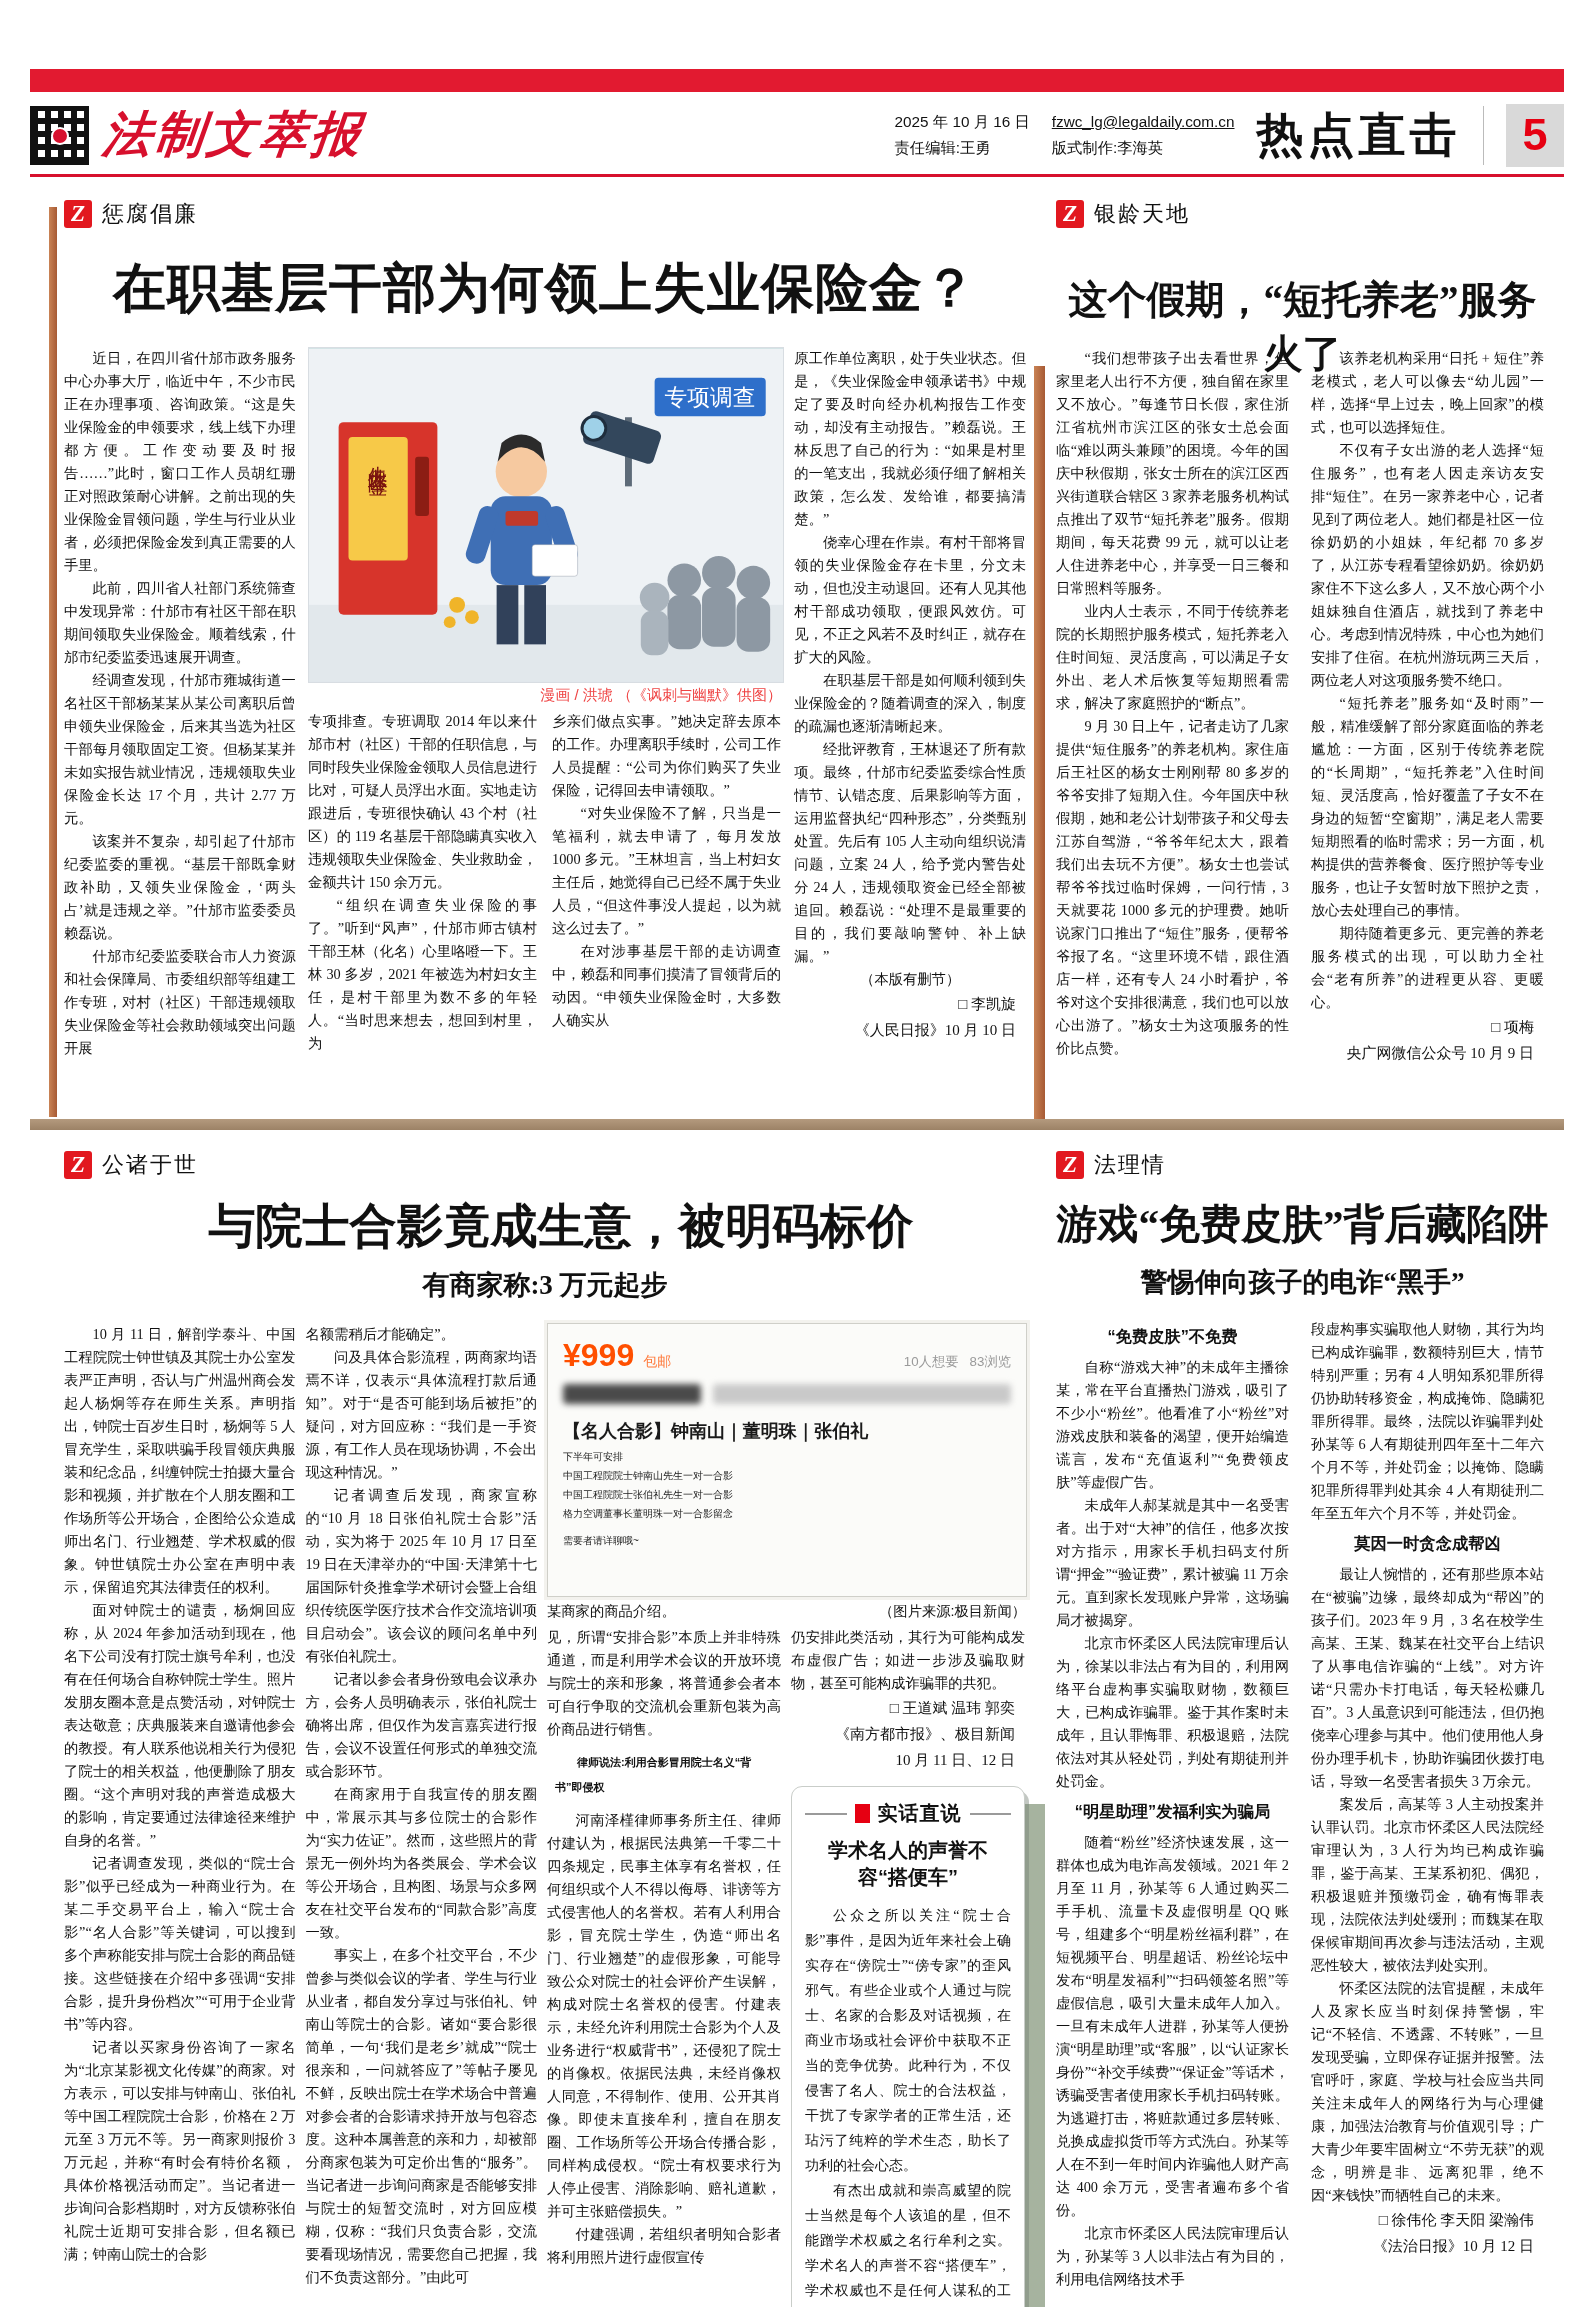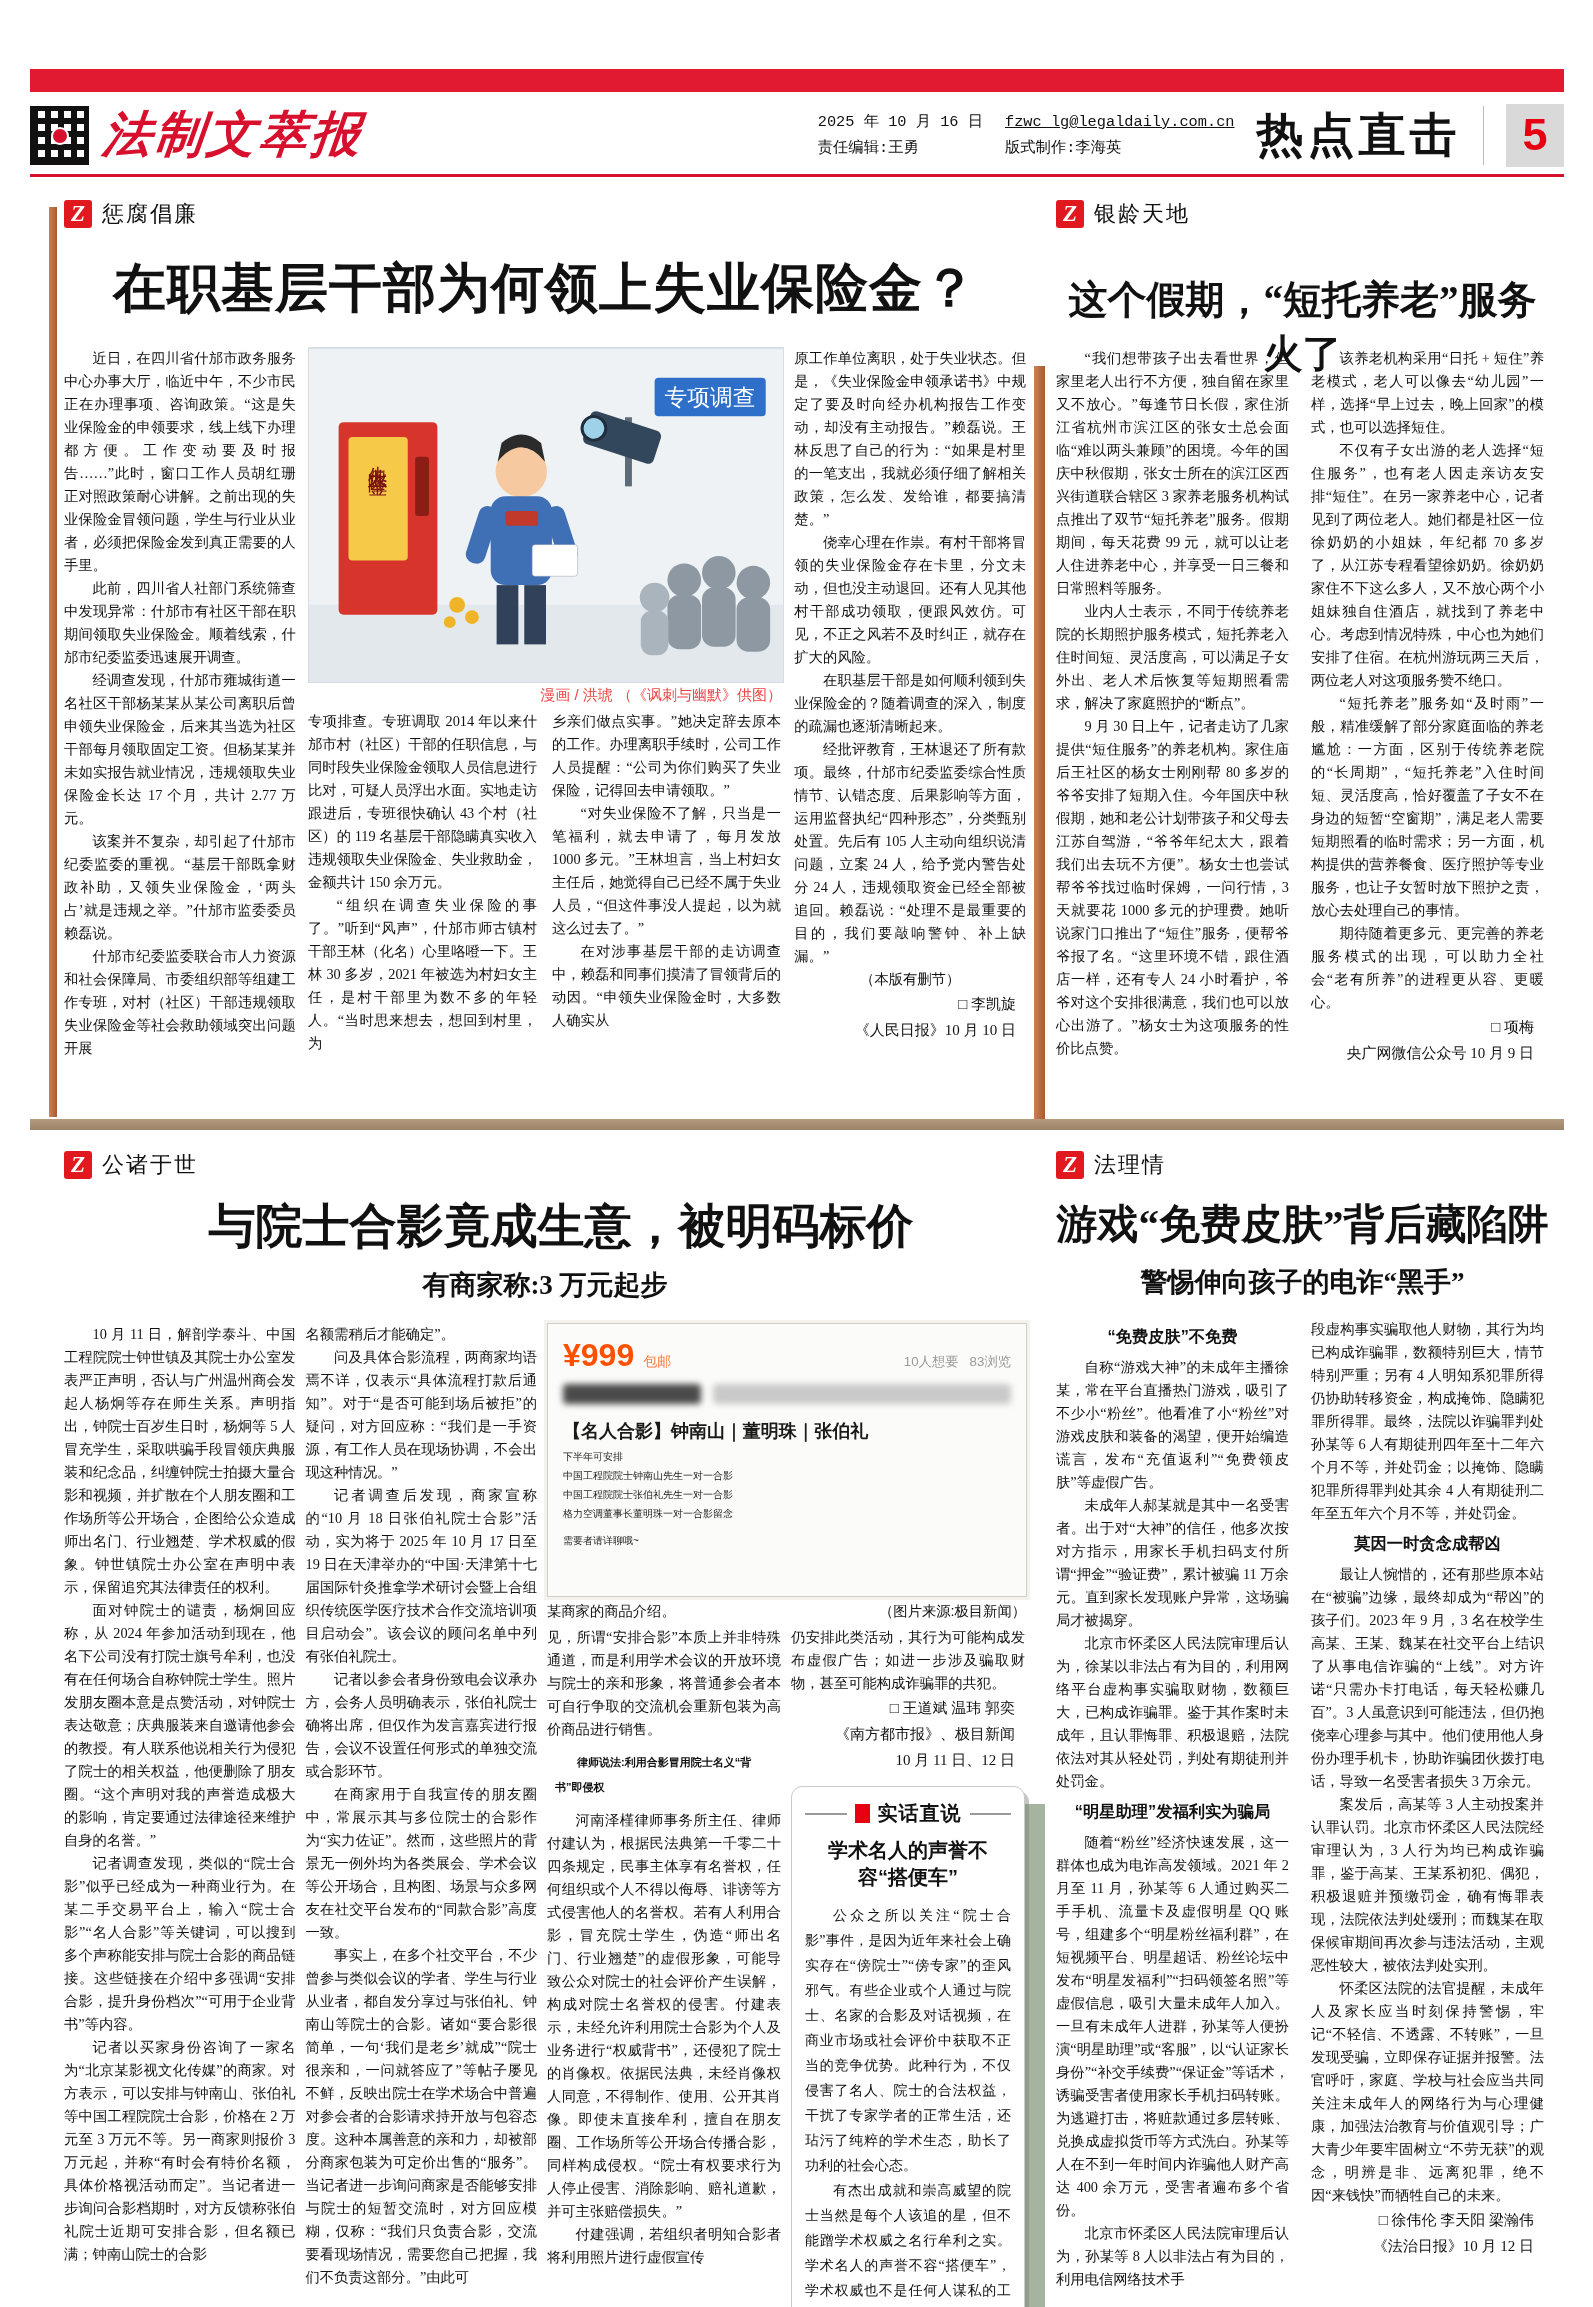--- a/index.html
+++ b/index.html
@@ -11,21 +11,21 @@
   #masthead{left:30px;top:99px;width:1534px;height:72px;display:flex;justify-content:space-between;align-items:center;}
   #mast-left{display:flex;align-items:center;gap:14px;}
   .qr{width:55px;height:55px;border:2px solid #111;
       background:
         repeating-linear-gradient(0deg,#111 0 6px,transparent 6px 13px),
         repeating-linear-gradient(90deg,#111 0 6px,transparent 6px 13px);
       position:relative;}
   .qr:after{content:"";position:absolute;left:19px;top:19px;width:14px;height:14px;border-radius:50%;background:#d7102d;border:2px solid #fff;}
   #paper-name{font-size:49px;font-weight:900;color:#d7102d;transform:skewX(-6deg);letter-spacing:3px;font-style:italic;}
   #mast-right{display:flex;align-items:center;gap:22px;}
-  .mast-info{font-family:Liberation Mono, monospace;font-size:15.3px;line-height:26px;color:#111;white-space:nowrap;}
+  .mast-info{font-family:Liberation Sans, sans-serif;font-size:15.3px;line-height:26px;color:#111;white-space:nowrap;}
   .mast-info .email{text-decoration:underline;}
   #sec-title{font-size:47px;font-weight:900;font-family:"Liberation Sans",sans-serif;letter-spacing:4px;}
   .pg-sep{width:1.5px;height:59px;background:#bbb;}
   #page-num{width:58px;height:63px;background:#d9d9d9;color:#e60012;font-size:45px;font-weight:700;
             display:flex;align-items:center;justify-content:center;font-family:"Liberation Sans",sans-serif;}
   #mast-rule{left:30px;top:174px;width:1534px;height:2.5px;background:#d7102d;}
   
   .tag{display:flex;align-items:center;gap:10px;}
   .zbox{width:28px;height:28px;background:#e2181f;border-radius:3px;color:#fff;display:flex;align-items:center;justify-content:center;
         font-size:23px;font-weight:900;font-style:italic;font-family:"Liberation Serif",serif;}
@@ -338,21 +338,21 @@
       <div class="c">
         <div class="colsub">“免费皮肤”不免费</div>
         <div class="col">
             <p class="para">自称“游戏大神”的未成年主播徐某，常在平台直播热门游戏，吸引了不少小“粉丝”。他看准了小“粉丝”对游戏皮肤和装备的渴望，便开始编造谎言，发布“充值返利”“免费领皮肤”等虚假广告。</p>
             <p class="para">未成年人郝某就是其中一名受害者。出于对“大神”的信任，他多次按对方指示，用家长手机扫码支付所谓“押金”“验证费”，累计被骗 11 万余元。直到家长发现账户异常，这场骗局才被揭穿。</p>
             <p class="para">北京市怀柔区人民法院审理后认为，徐某以非法占有为目的，利用网络平台虚构事实骗取财物，数额巨大，已构成诈骗罪。鉴于其作案时未成年，且认罪悔罪、积极退赔，法院依法对其从轻处罚，判处有期徒刑并处罚金。</p>
           </div>
         <div class="colsub">“明星助理”发福利实为骗局</div>
         <div class="col">
             <p class="para">随着“粉丝”经济快速发展，这一群体也成为电诈高发领域。2021 年 2 月至 11 月，孙某等 6 人通过购买二手手机、流量卡及虚假明星 QQ 账号，组建多个“明星粉丝福利群”，在短视频平台、明星超话、粉丝论坛中发布“明星发福利”“扫码领签名照”等虚假信息，吸引大量未成年人加入。一旦有未成年人进群，孙某等人便扮演“明星助理”或“客服”，以“认证家长身份”“补交手续费”“保证金”等话术，诱骗受害者使用家长手机扫码转账。为逃避打击，将赃款通过多层转账、兑换成虚拟货币等方式洗白。孙某等人在不到一年时间内诈骗他人财产高达 400 余万元，受害者遍布多个省份。</p>
-            <p class="para">北京市怀柔区人民法院审理后认为，孙某等 8 人以非法占有为目的，利用电信网络技术手</p>
+            <p class="para">北京市怀柔区人民法院审理后认为，孙某等 3 人以非法占有为目的，利用电信网络技术手</p>
           </div>
       </div>
       <div class="c">
         <div class="col cont">
             <p class="para">段虚构事实骗取他人财物，其行为均已构成诈骗罪，数额特别巨大，情节特别严重；另有 4 人明知系犯罪所得仍协助转移资金，构成掩饰、隐瞒犯罪所得罪。最终，法院以诈骗罪判处孙某等 6 人有期徒刑四年至十二年六个月不等，并处罚金；以掩饰、隐瞒犯罪所得罪判处其余 4 人有期徒刑二年至五年六个月不等，并处罚金。</p>
           </div>
         <div class="colsub">莫因一时贪念成帮凶</div>
         <div class="col">
             <p class="para">最让人惋惜的，还有那些原本站在“被骗”边缘，最终却成为“帮凶”的孩子们。2023 年 9 月，3 名在校学生高某、王某、魏某在社交平台上结识了从事电信诈骗的“上线”。对方许诺“只需办卡打电话，每天轻松赚几百”。3 人虽意识到可能违法，但仍抱侥幸心理参与其中。他们使用他人身份办理手机卡，协助诈骗团伙拨打电话，导致一名受害者损失 3 万余元。</p>
             <p class="para">案发后，高某等 3 人主动投案并认罪认罚。北京市怀柔区人民法院经审理认为，3 人行为均已构成诈骗罪，鉴于高某、王某系初犯、偶犯，积极退赃并预缴罚金，确有悔罪表现，法院依法判处缓刑；而魏某在取保候审期间再次参与违法活动，主观恶性较大，被依法判处实刑。</p>

